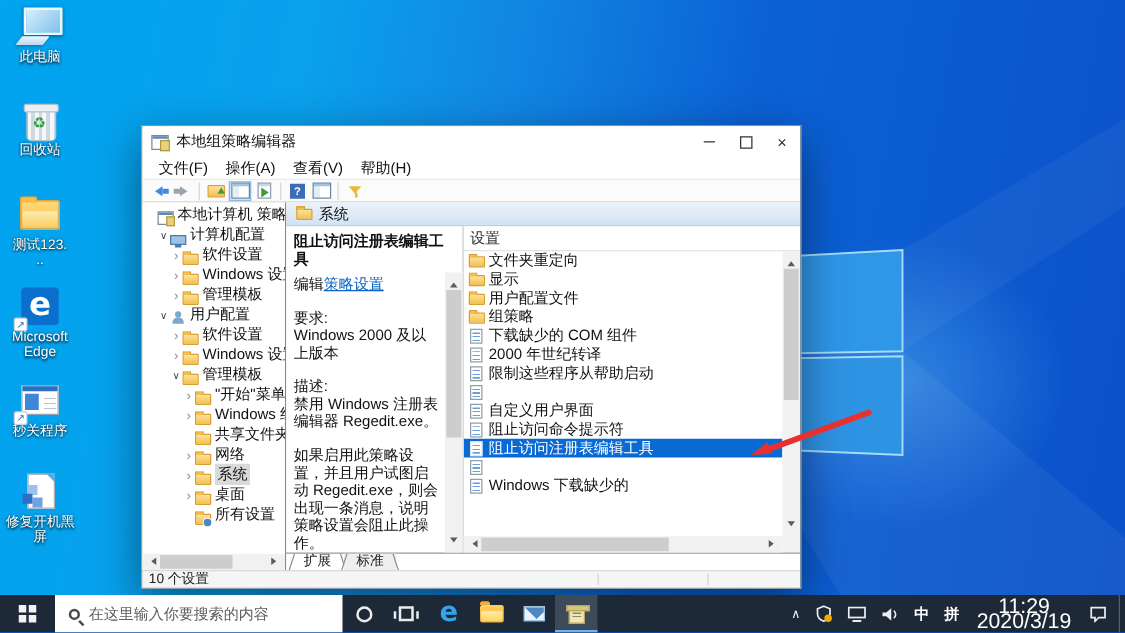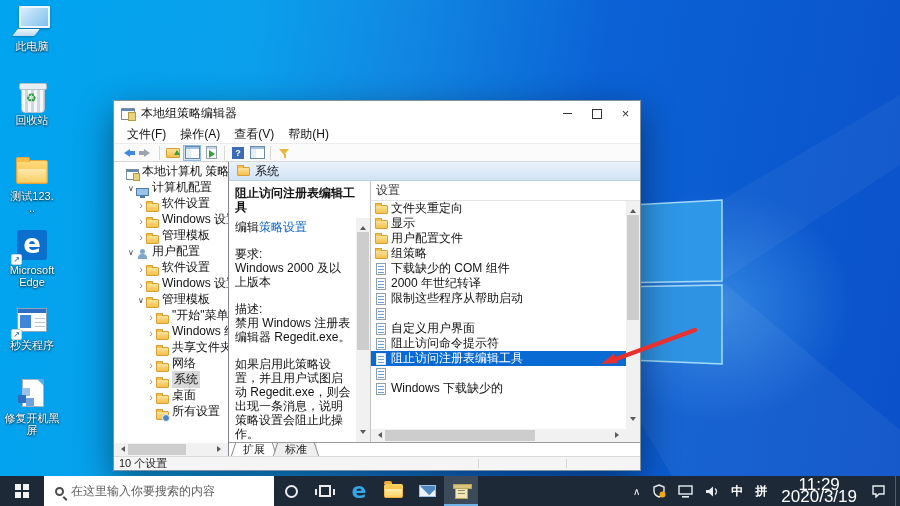--- a/index.html
+++ b/index.html
@@ -117,21 +117,21 @@
   .phead{height:19px;flex:none;background:linear-gradient(#eaf2fb,#d2e3f5);border-bottom:1px solid #b9cfe4;display:flex;align-items:center;padding-left:8px;gap:5px}
   .mini-folder{width:13px;height:9px;position:relative;background:linear-gradient(#fce29a,#f3c04c);border:1px solid #d99f34;border-radius:1px}
   .mini-folder::before{content:"";position:absolute;top:-3px;left:-1px;width:5px;height:2px;background:#f3c04c;border:1px solid #d99f34;border-bottom:0}
   .pbody{flex:1;display:flex;min-height:0}
   .info{width:142px;flex:none;border-right:1px solid #c3c3c3;display:flex;flex-direction:column;background:#fff}
   .ihead{padding:5px 6px 4px;font-weight:bold;font-size:12px;line-height:14px}
   .iscroll{flex:1;display:flex;min-height:0}
   .itext{flex:1;overflow:hidden;padding:2px 4px 0 6px;font-size:12px;line-height:14px}
   .ipara{margin:0}
   .ipara[data-gap="true"]{margin-top:13px}
-  .editline a{color:#0b64c8;cursor:pointer}
+  .editline a{color:#0b64c8;text-decoration:underline;cursor:pointer}
   .list{flex:1;display:flex;flex-direction:column;min-width:0;background:#fff}
   .lhead{height:20px;flex:none;border-bottom:1px solid #e3e3e3;display:flex;align-items:center;padding-left:5px;color:#333}
   .lbody{flex:1;display:flex;min-height:0}
   .lrows{flex:1;overflow:hidden;min-width:0}
   .lrow{display:flex;align-items:center;height:15px;padding-left:4px;white-space:nowrap;cursor:pointer}
   .lrow[data-selected="true"]{background:#0a6ad4;color:#fff}
   .lrow[data-selected="true"] .ric{border-color:#dfe9f4}
   .lhsb{height:13px;flex:none;display:flex}
   .lhsb .hsb{flex:1}
   .sbcorner{width:14px;background:#f1f1f1;flex:none}

